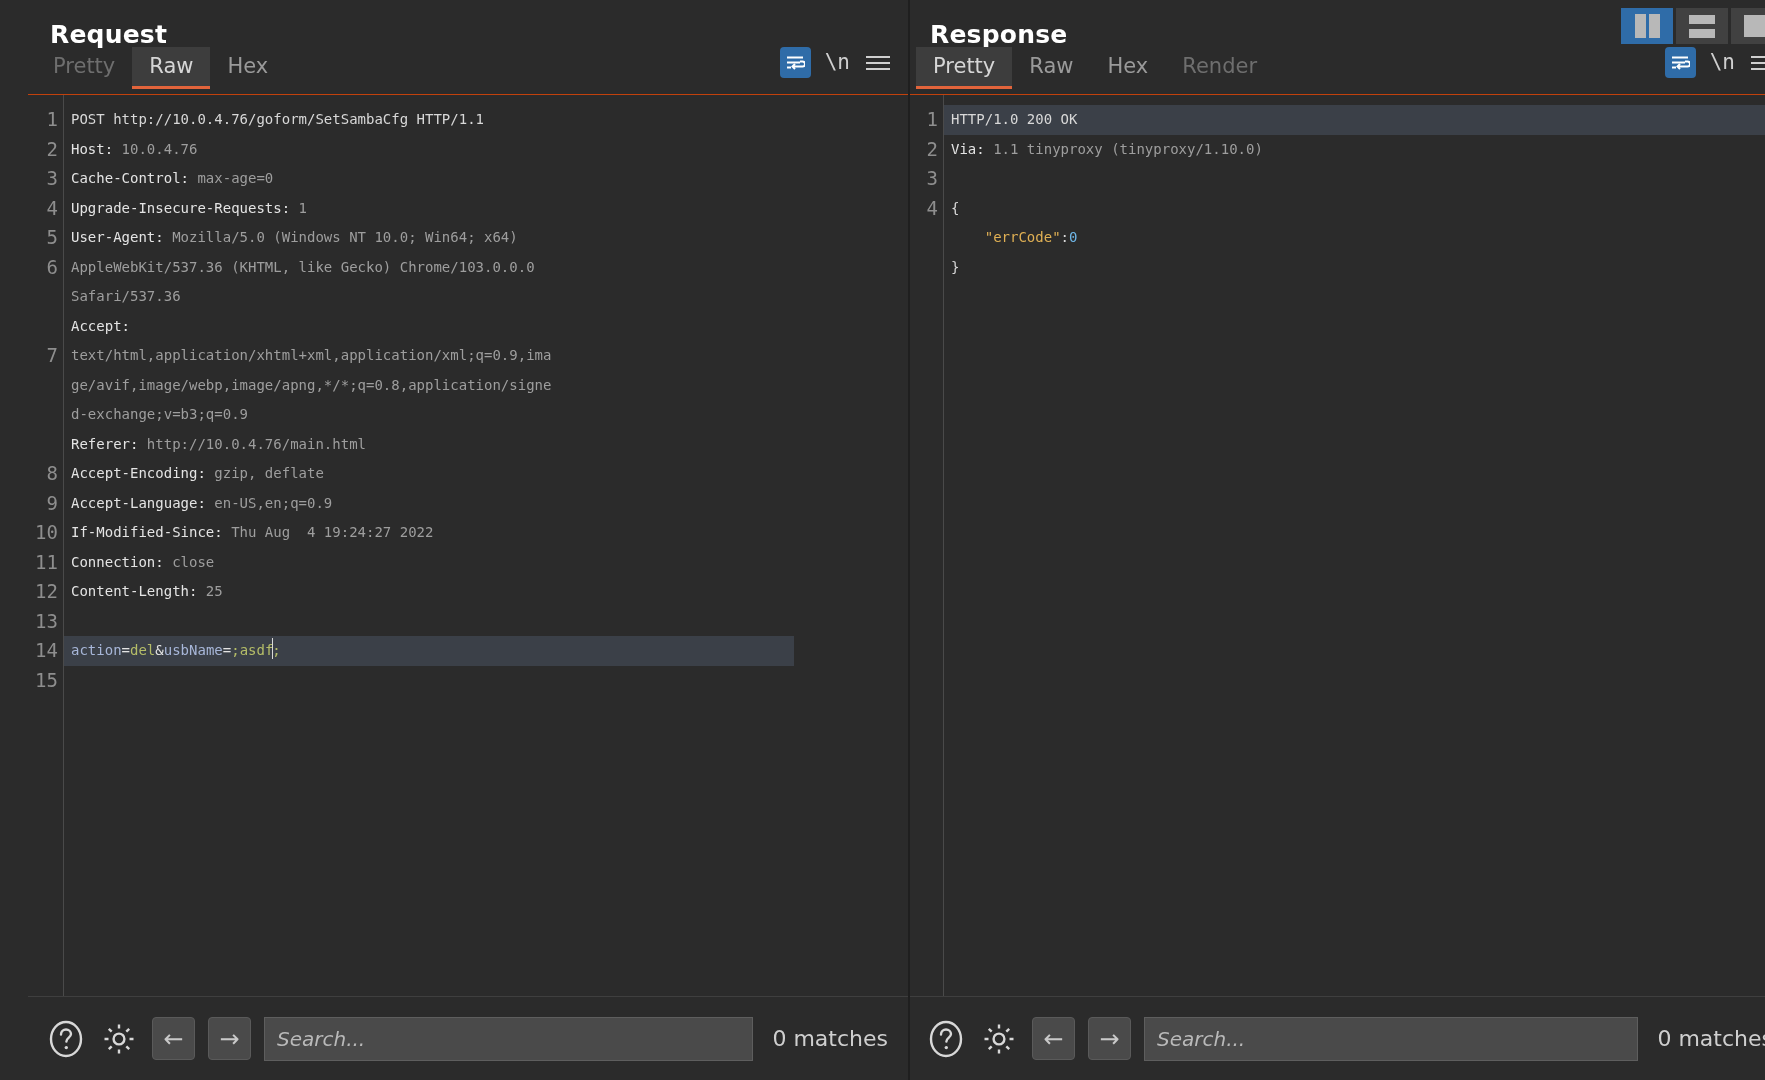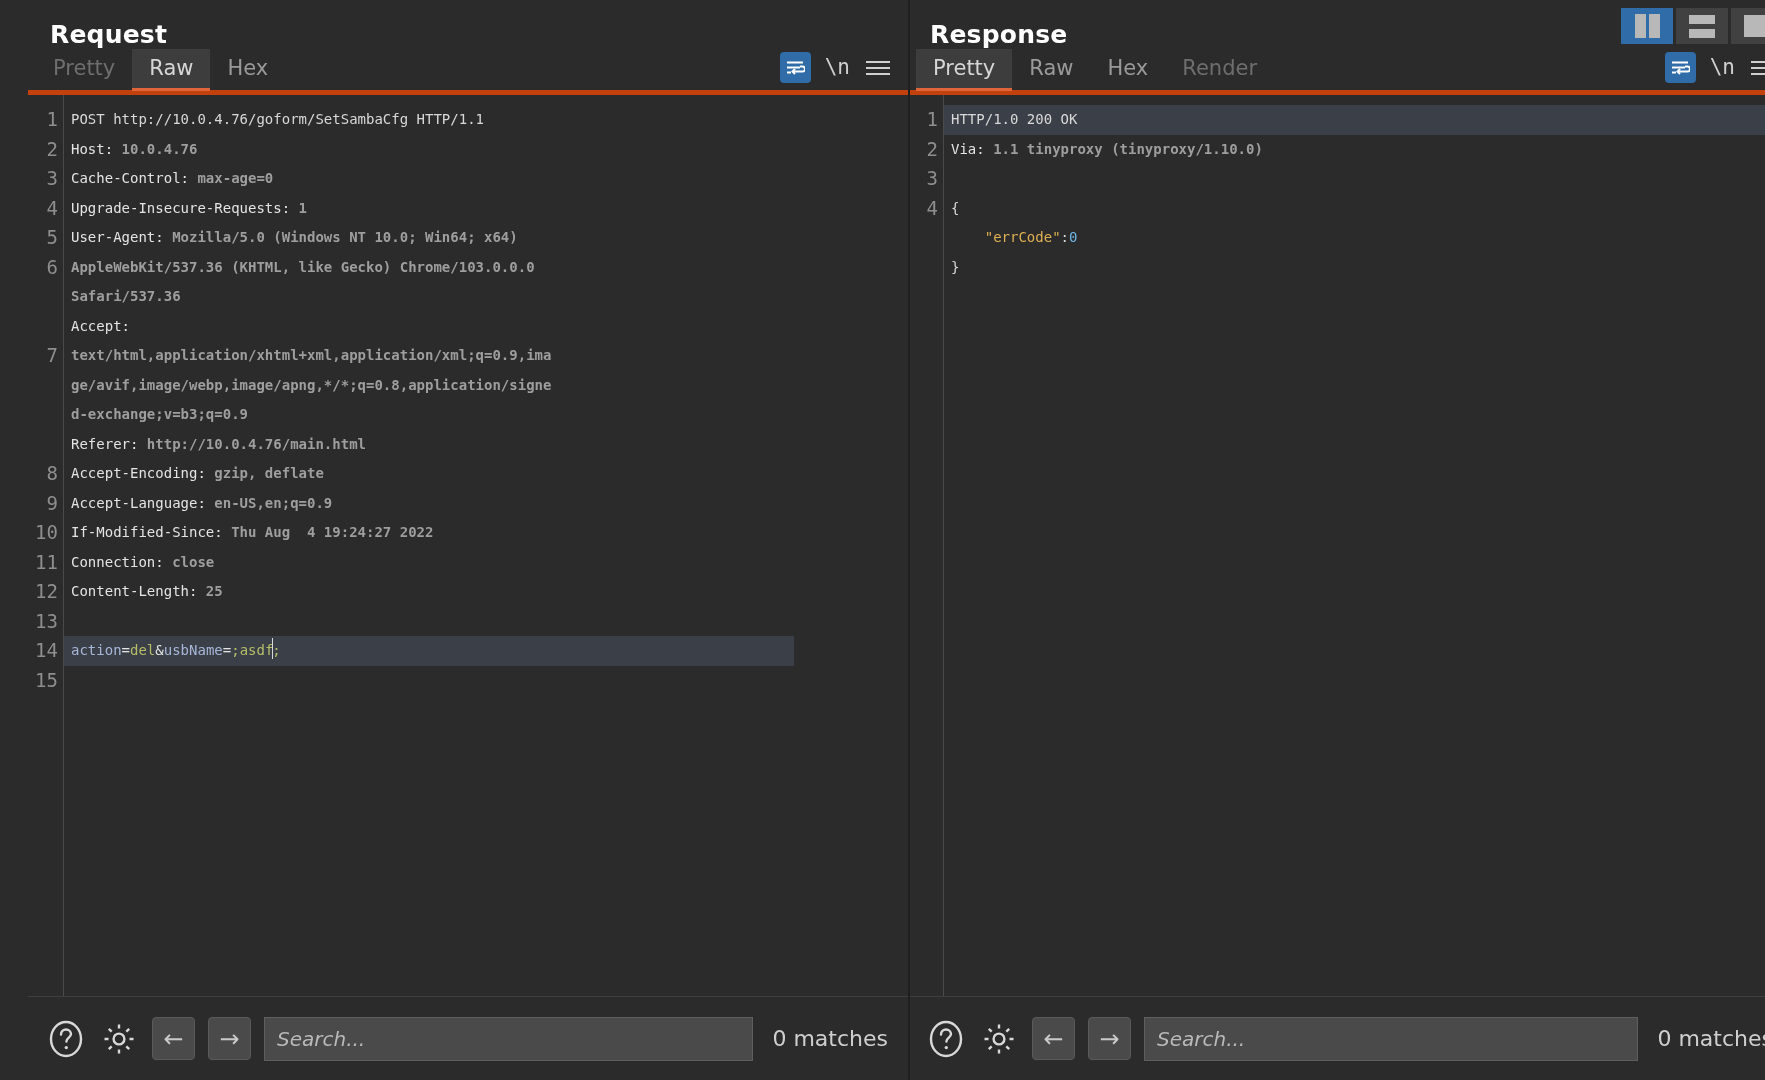--- a/index.html
+++ b/index.html
@@ -73,25 +73,25 @@
     font-size: 25px;
     font-weight: bold;
     padding: 22px 0 0 22px;
     letter-spacing: .2px;
     line-height: 1;
   }
 
   
   .tabbar {
     display: flex;
-    align-items: flex-end;
+    align-items: flex-start;
     height: 48px;
     padding-left: 8px;
     position: relative;
-    border-bottom: 5px solid #c2410c;
+    border-bottom: 1px solid #c2410c;
   }
   .tab {
     font-size: 21px;
     color: #9a9a9a;
     padding: 6px 17px 9px 17px;
     cursor: pointer;
     background: transparent;
     border: none;
     font-family: "DejaVu Sans", sans-serif;
     position: relative;
@@ -176,21 +176,21 @@
     white-space: pre;
     height: 29.5px;
     padding-left: 2px;
   }
   .cline.hl-fullrow {
     background: #3b4048;
     margin-left: -5px;
     padding-left: 7px;
   }
   .hdr-name { color: #e4e4e4; }
-  .hdr-val  { color: #9e9e9e; font-weight: bold; }
+  .hdr-val  { color: #9e9e9e; }
   .plain    { color: #d8d8d8; }
   .p-key    { color: #a7b6d8; }
   .p-val    { color: #b5bd68; }
   .p-punct  { color: #e4e4e4; }
   .j-key    { color: #e0b054; }
   .j-num    { color: #6fb7e8; }
   .j-brace  { color: #d8d8d8; }
   .caret {
     display: inline-block;
     width: 1px;

